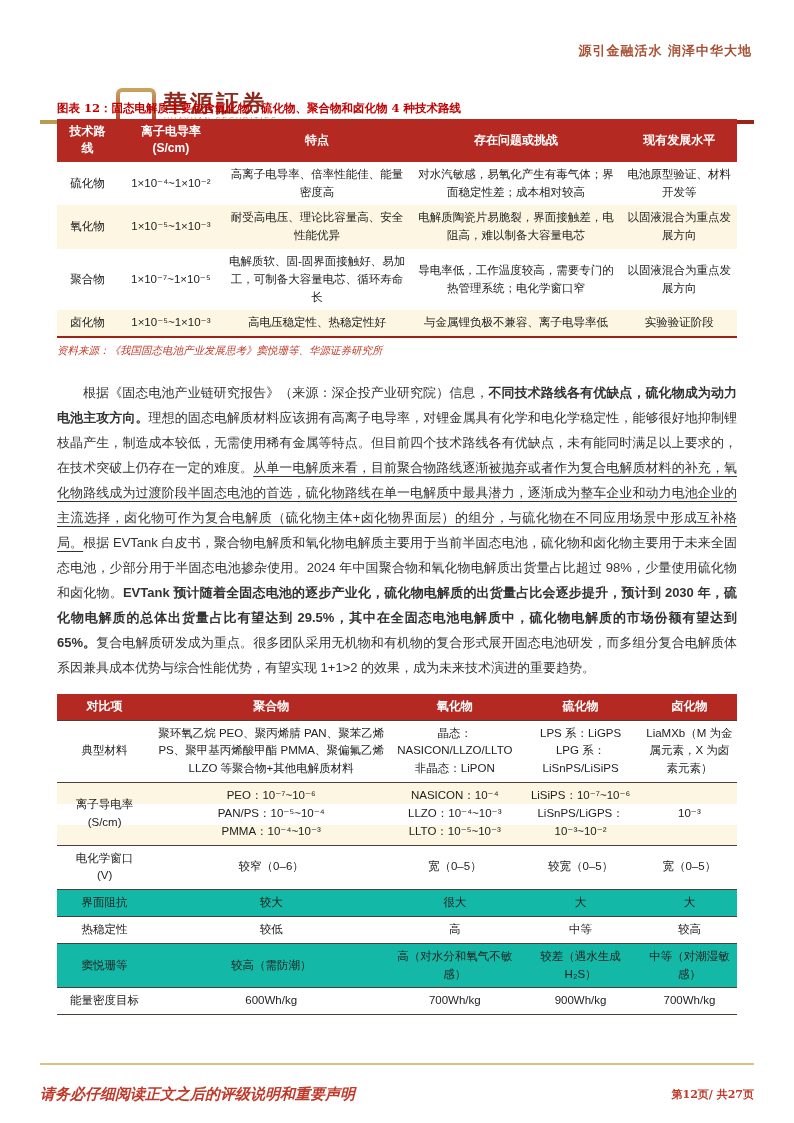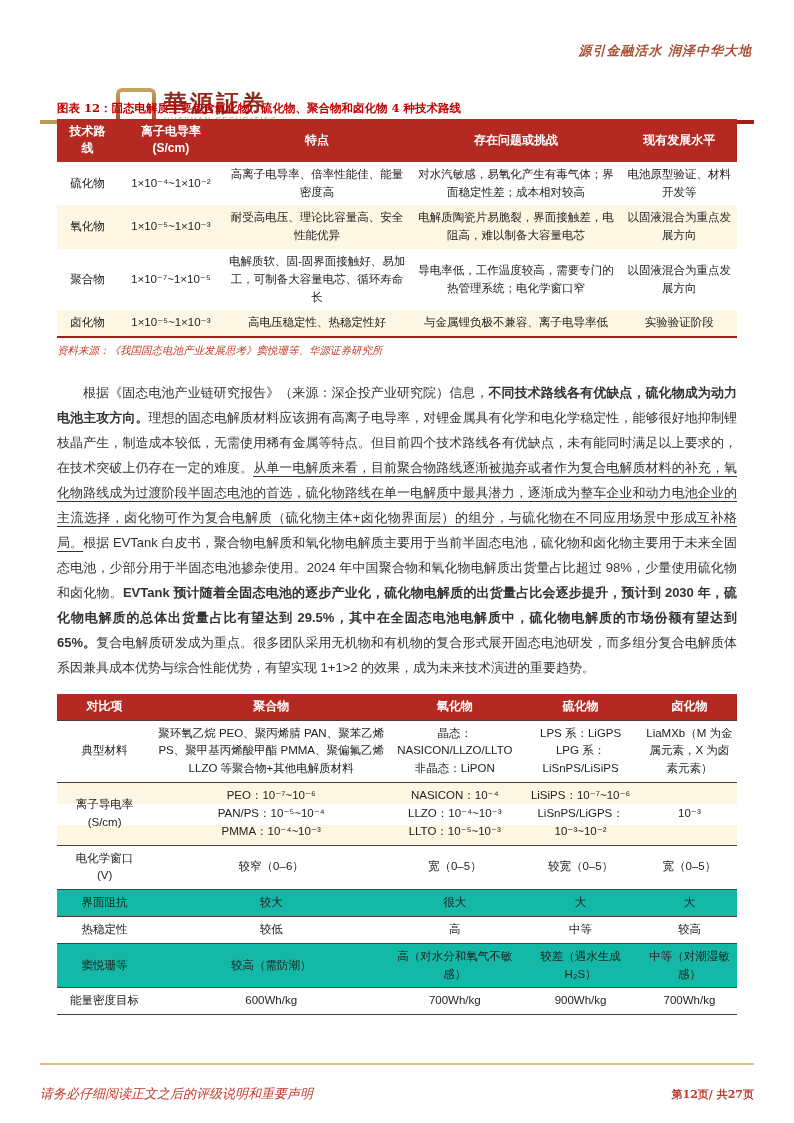--- a/index.html
+++ b/index.html
@@ -1,21 +1,21 @@
 <!DOCTYPE html>
 <html lang="zh"><head>
 <meta charset="utf-8">
 <style>
   html,body{margin:0;padding:0;background:#e8e8e8;}
   .page{position:relative;width:794px;height:1123px;margin:0 auto;background:#ffffff;
         font-family:"Liberation Sans","DejaVu Sans",sans-serif;color:#333;overflow:hidden;}
 
   
   .slogan{position:absolute;top:42px;right:42px;color:#a85135;font-size:13px;font-weight:bold;
-          font-style:italic;font-family:"DejaVu Serif","Liberation Serif",serif;letter-spacing:1px;}
+          font-family:"DejaVu Serif","Liberation Serif",serif;letter-spacing:1px;}
   .brand-row{position:absolute;top:52px;left:40px;right:40px;height:56px;margin-top:32px;}
   .rule-left{position:absolute;top:36px;left:0;width:70px;height:4px;background:#b99a55;}
   .rule-right{position:absolute;top:36px;left:228px;right:0;height:4px;background:#9e2317;}
   .logo-icon{position:absolute;top:4px;left:76px;width:40px;height:46px;}
   .brand-text{position:absolute;top:6px;left:124px;background:#fff;padding-right:6px;}
   .brand-cn{font-family:"DejaVu Serif","Liberation Serif",serif;font-weight:bold;font-size:23px;
             color:#8f2a1e;letter-spacing:3px;line-height:1.1;}
   .brand-en{font-size:7px;color:#b99a55;letter-spacing:2px;margin-top:1px;}
 
   
@@ -46,21 +46,21 @@
   .seg-normal{font-weight:normal;}
   .seg-bold{font-weight:bold;}
   .seg-underline{text-decoration:underline;text-underline-offset:4px;}
 
   .fig13-block{margin-top:14px;}
 
   
   .footer-rule{position:absolute;left:40px;right:40px;top:1063px;height:2px;background:#ddbe83;}
   .footer{position:absolute;left:40px;right:40px;top:1085px;display:flex;
           justify-content:space-between;align-items:center;}
-  .disclaimer{color:#bf3a2b;font-size:13px;font-weight:normal;font-style:italic;
+  .disclaimer{color:#bf3a2b;font-size:15px;font-weight:bold;font-style:italic;
               font-family:"DejaVu Serif","Liberation Serif",serif;}
   .page-num{color:#bf3a2b;font-size:11px;font-weight:bold;
             font-family:"DejaVu Serif","Liberation Serif",serif;}
 </style>
 </head>
 <body>
 
 <div class="page">
 
   <div class="slogan">源引金融活水  润泽中华大地</div>

